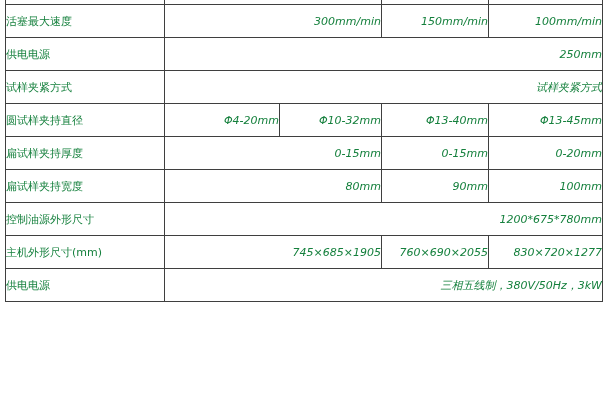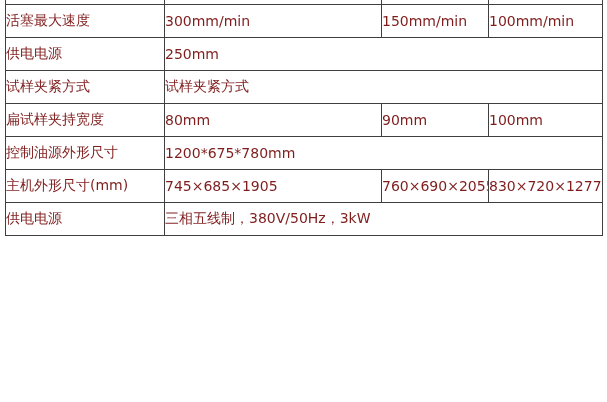--- a/index.html
+++ b/index.html
@@ -20,32 +20,33 @@
     left: 5px;
     top: -29px;
     width: 597px;
     border-collapse: collapse;
     table-layout: fixed;
   }
   table.spec td {
     border: 1px solid #3f3f3f;
     height: 32px;
     padding: 0;
-    font-size: 14px;
-    color: #7f1d1d;
+    font-size: 11px;
+    color: #15803d;
     white-space: nowrap;
     overflow: hidden;
     background: #ffffff;
   }
   td.label {
     text-align: left;
     padding-left: 9px;
   }
   td.val {
-    text-align: left;
+    text-align: right;
+    font-style: italic;
   }
 </style>
 </head>
 <body>
 
 <div class="viewport">
   <table class="spec">
     <colgroup>
       <col style="width:159px">
       <col style="width:115px">
@@ -74,21 +75,34 @@
         <td class="val" colspan="4">250mm</td>
       </tr>
 
 
 
       <tr>
         <td class="label">试样夹紧方式</td>
         <td class="val" colspan="4">试样夹紧方式</td>
       </tr>
 
+      <tr>
+        <td class="label">圆试样夹持直径</td>
+        <td class="val">Φ4-20mm</td>
+        <td class="val">Φ10-32mm</td>
+        <td class="val">Φ13-40mm</td>
+        <td class="val">Φ13-45mm</td>
+      </tr>
 
+      <tr>
+        <td class="label">扁试样夹持厚度</td>
+        <td class="val" colspan="2">0-15mm</td>
+        <td class="val">0-15mm</td>
+        <td class="val">0-20mm</td>
+      </tr>
 
       <tr>
         <td class="label">扁试样夹持宽度</td>
         <td class="val" colspan="2">80mm</td>
         <td class="val">90mm</td>
         <td class="val">100mm</td>
       </tr>
 
 
       <tr>

